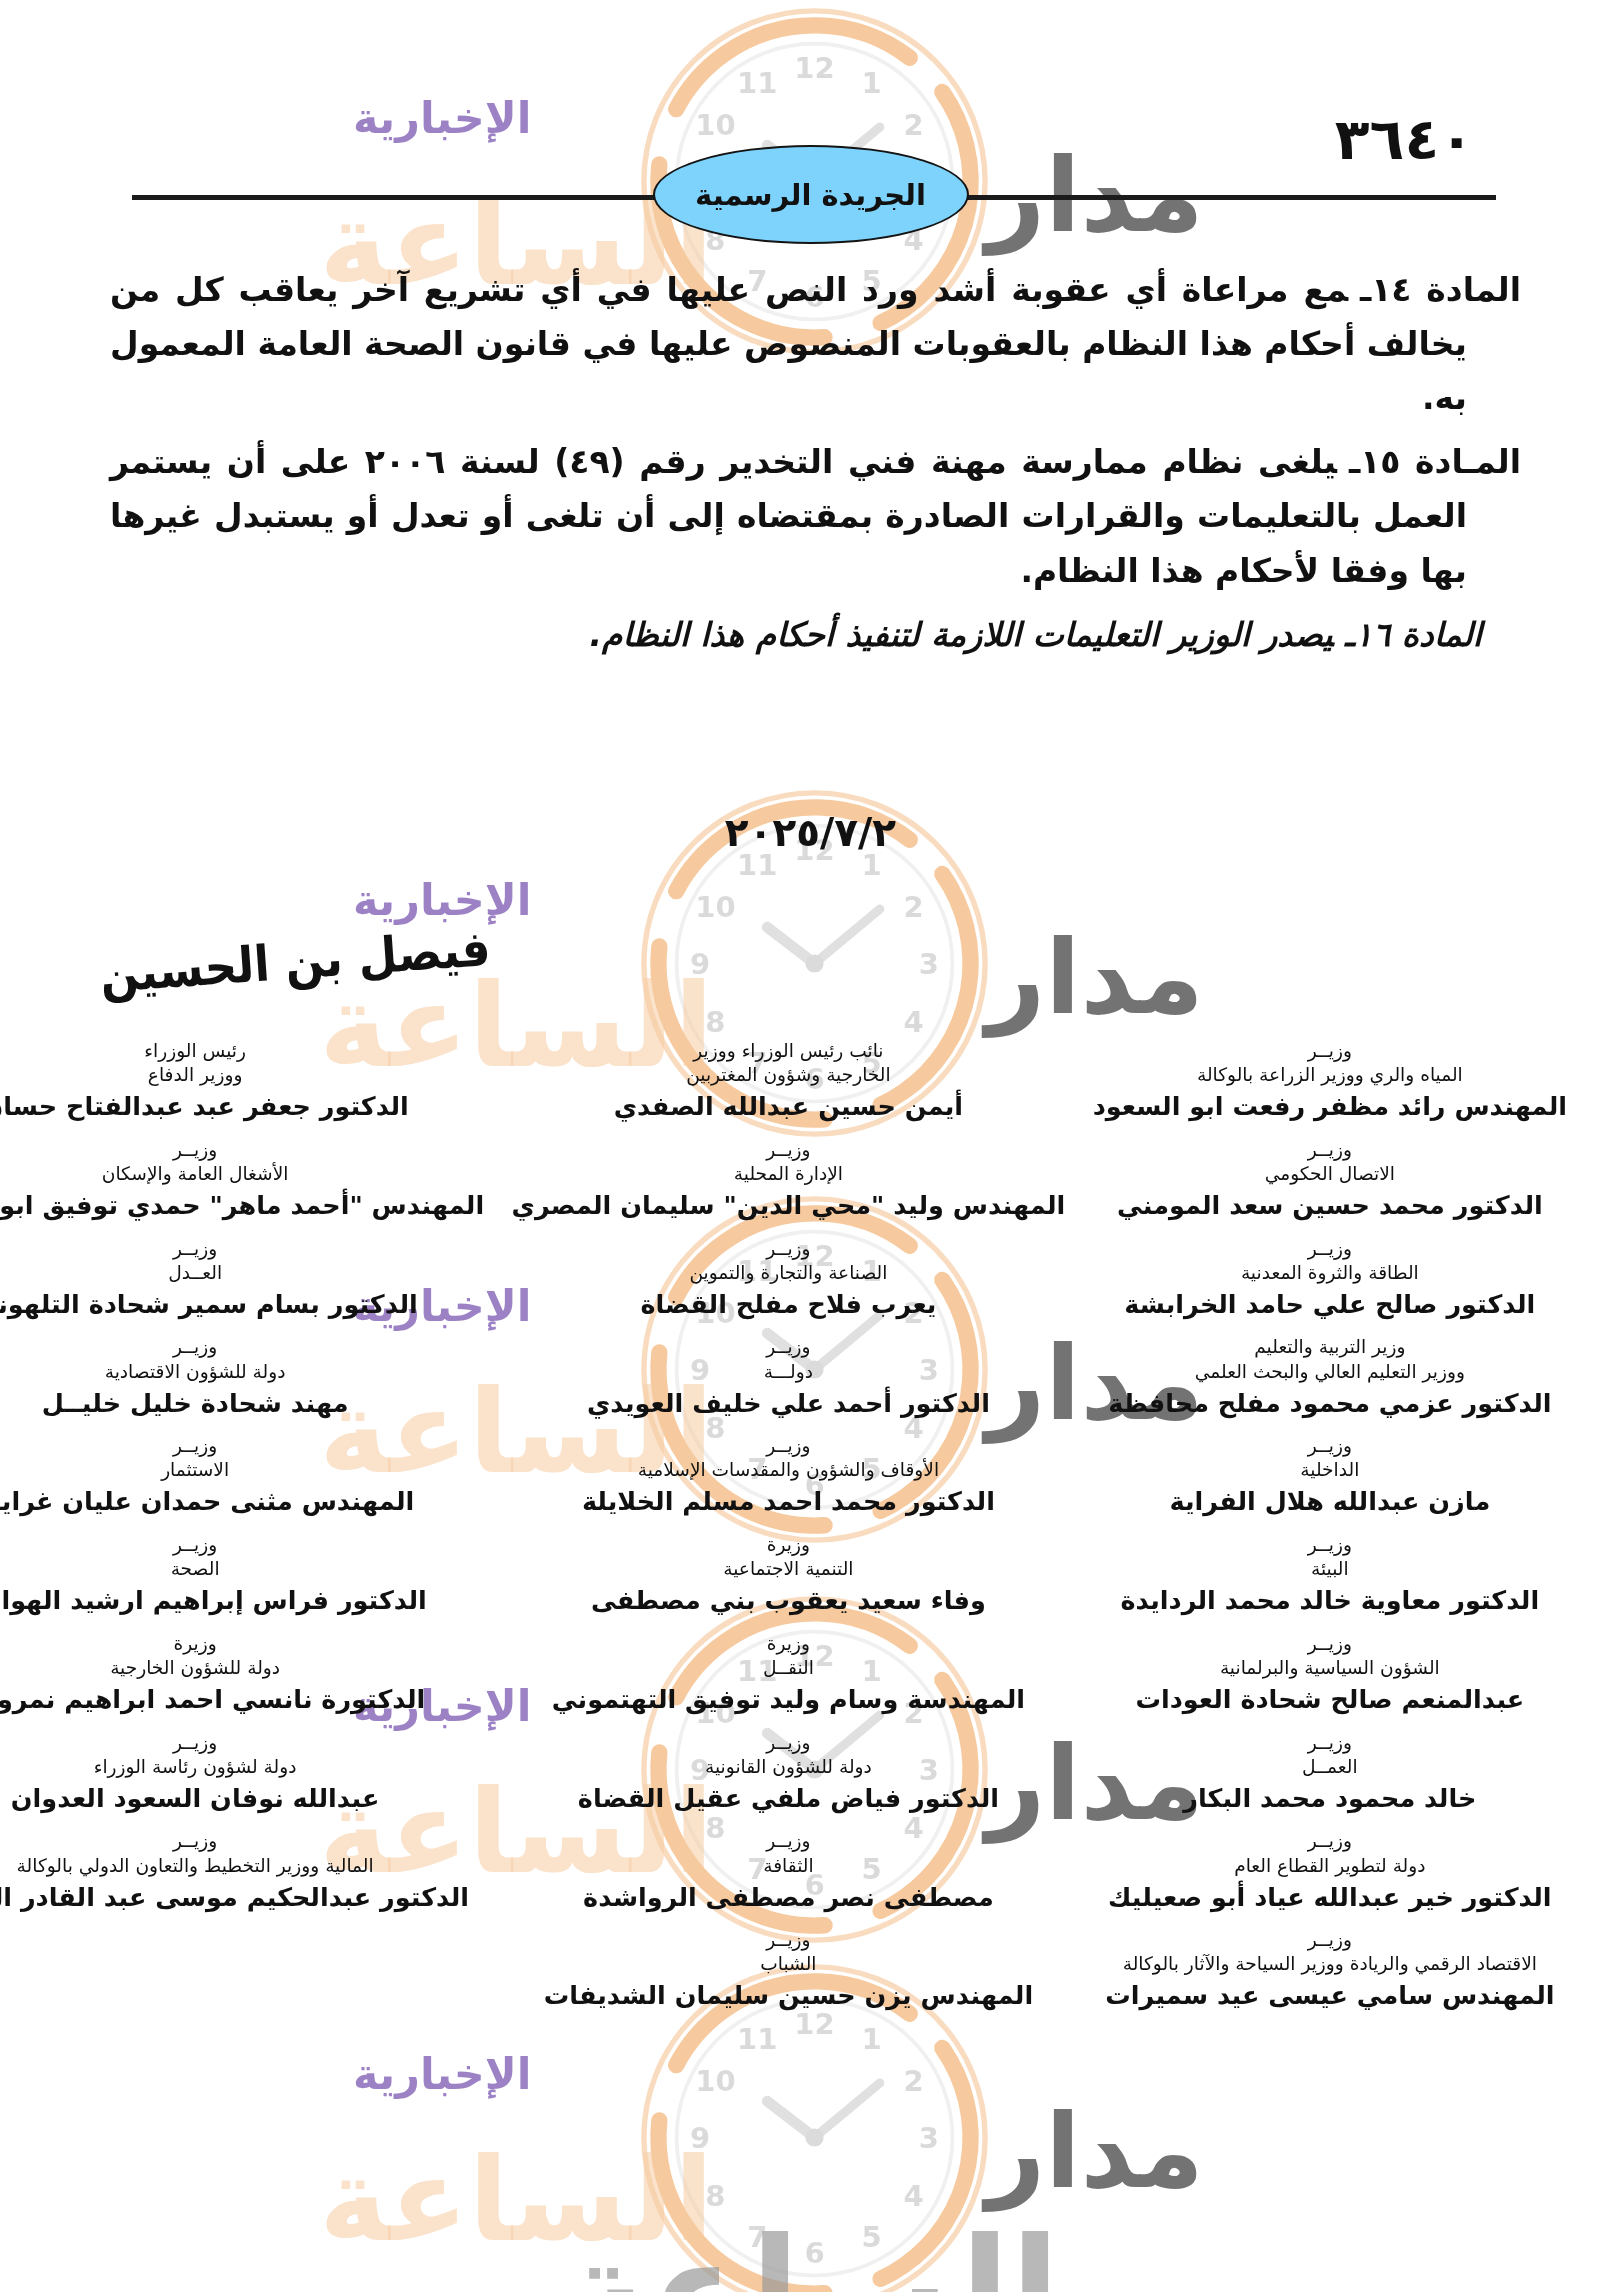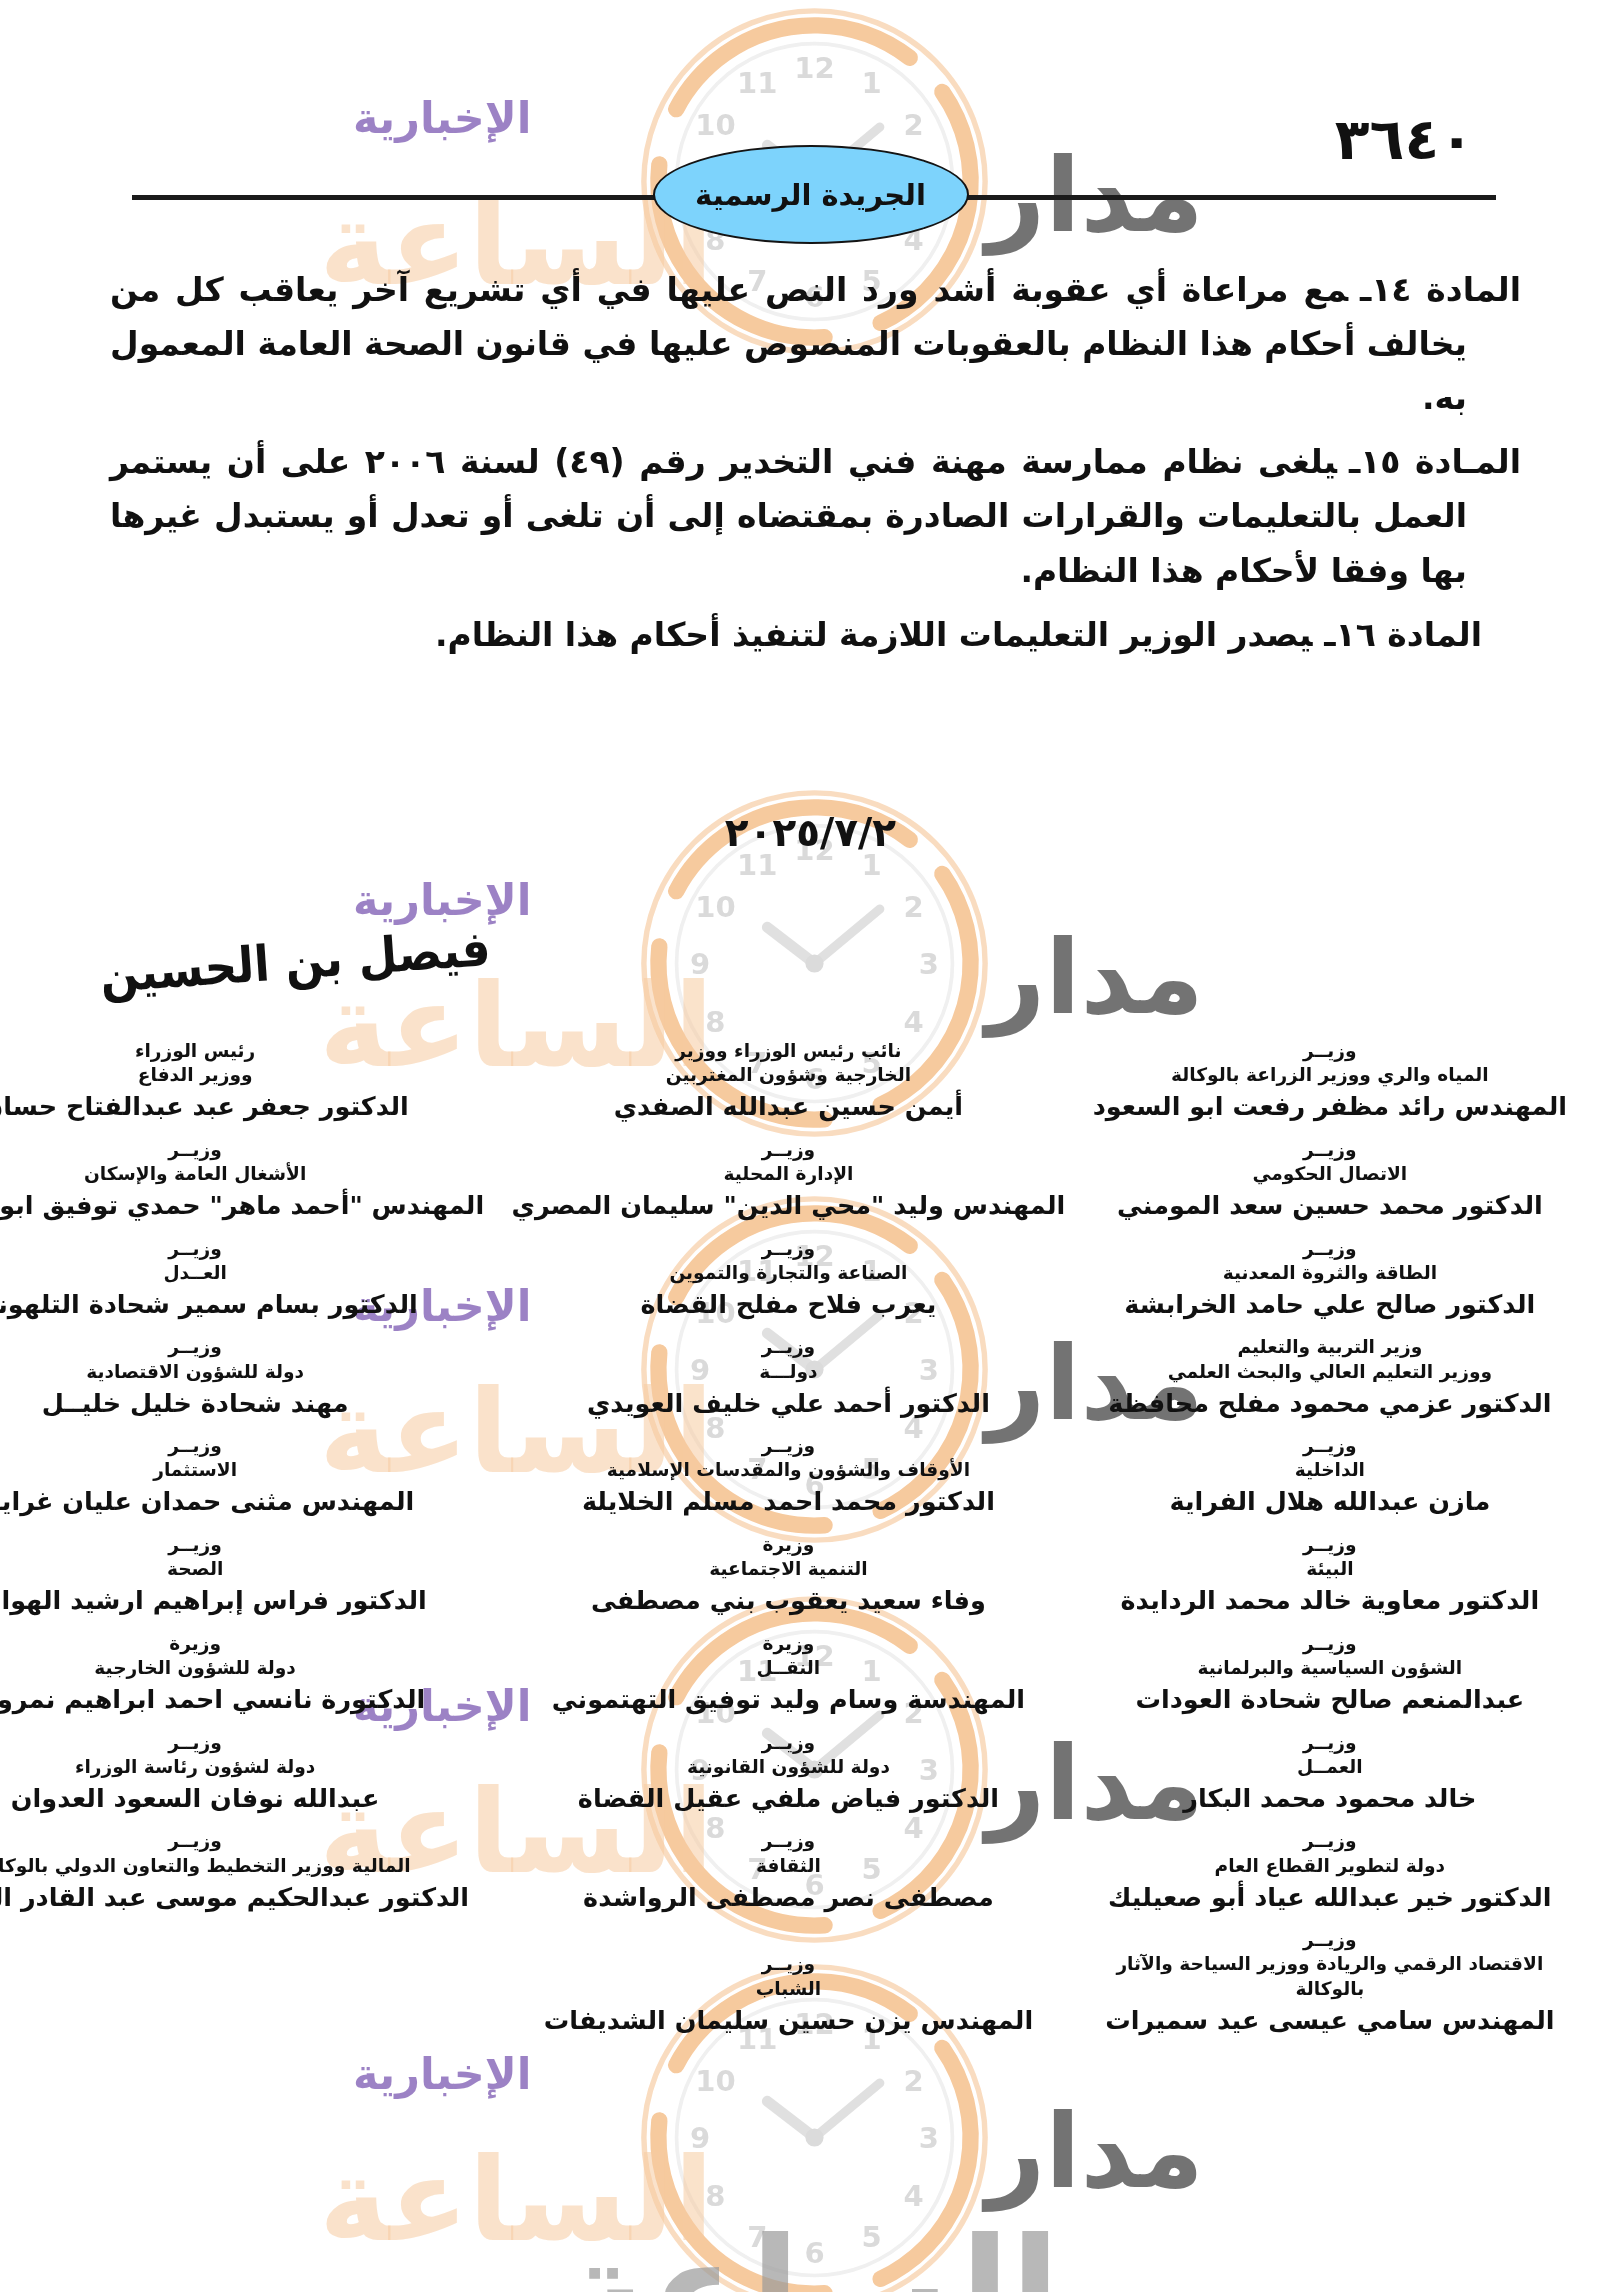--- a/index.html
+++ b/index.html
@@ -25,33 +25,33 @@
     width:312px;height:95px;background:#7dd3fc;border:2.9px solid #141414;border-radius:50%;
     display:flex;align-items:center;justify-content:center;
   }
   .oval span{font-size:29px;font-weight:bold;}
   .articles{
     position:absolute;top:263px;right:100px;left:110px;
     font-size:33px;font-weight:bold;line-height:1.64;text-align:justify;
   }
   .article{margin:0;padding-right:54px;text-indent:-54px;}
   .article + .article{margin-top:10px;}
-  .article-last{margin-top:51px;margin-right:39px;text-align:right;}
+  .article-last{margin-top:51px;margin-right:39px;text-align:right;font-style:italic;}
   .alabel{margin-left:11.8px;}
   .date{position:absolute;top:810px;left:0;right:0;text-align:center;font-size:39px;font-weight:bold;}
   .signature{
     position:absolute;top:929px;left:218px;width:284px;text-align:center;
     font-size:49px;font-weight:bold;transform:rotate(-4deg) scaleX(.92);white-space:nowrap;
   }
   .ministers{
     position:absolute;top:1039px;right:54px;left:54px;
     display:grid;grid-template-columns:repeat(3,1fr);column-gap:27.4px;row-gap:14.7px;
   }
   .mcell{display:flex;flex-direction:column;justify-content:flex-end;align-items:center;text-align:center;}
-  .mt{font-size:18.6px;font-weight:bold;line-height:1.3;}
+  .mt{font-size:18.6px;font-weight:normal;line-height:1.3;}
   .mname{font-size:25.5px;font-weight:bold;line-height:1.25;margin-top:3.9px;white-space:nowrap;}
 </style>
 </head>
 <body>
 
 <div class="page">
 
   <div class="wm-layer" id="wm-layer">
       <div class="wm-group" style="left: 814px; top: 181px;">
         <div class="wm-clock"><svg viewBox="0 0 200 200" width="100%" height="100%" xmlns="http://www.w3.org/2000/svg">

